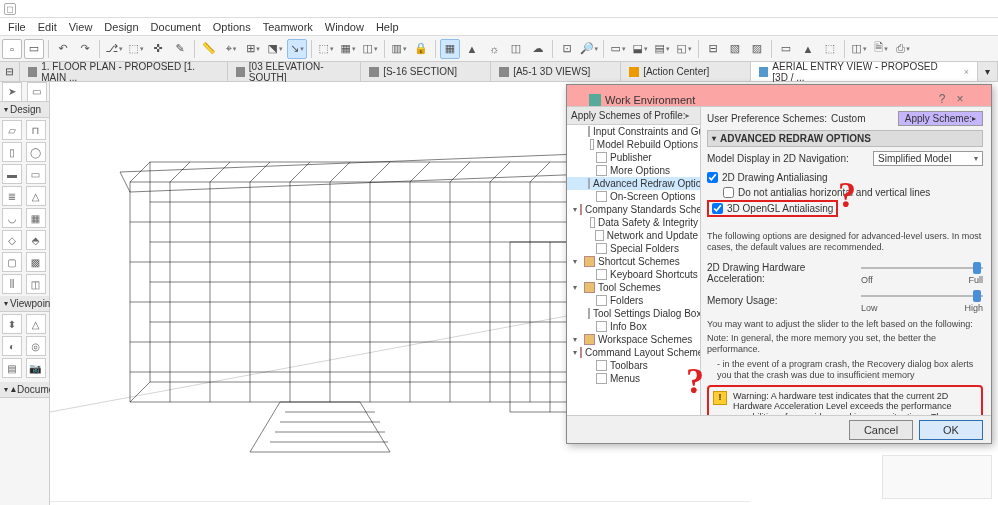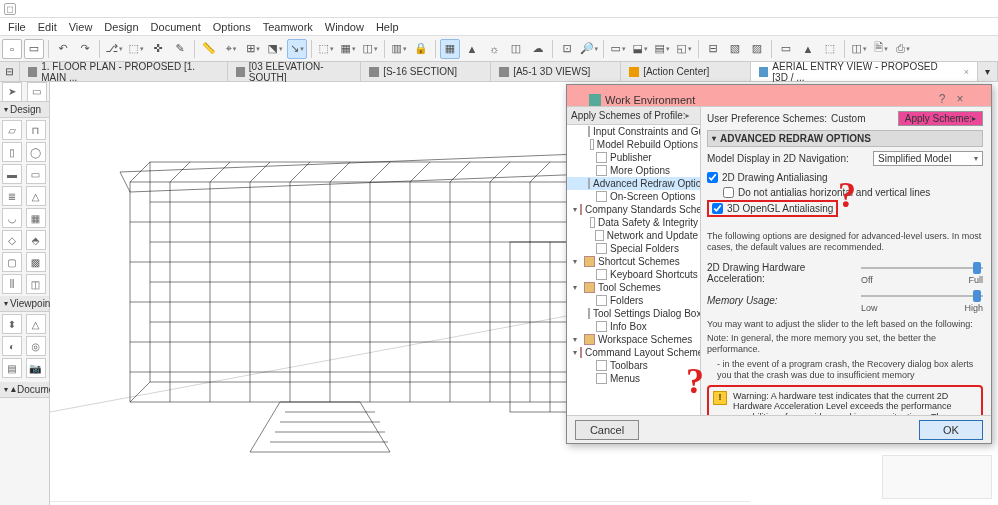--- a/index.html
+++ b/index.html
@@ -48,33 +48,33 @@
   .tnode .tico { width:11px; height:11px; background:#d4a857; border:1px solid #b88;}
   .tnode.sel { background:#cde8ff;}
   .tnode.ind1 { padding-left:18px;}
   .dlg-right { flex:1; padding:4px 8px 4px 6px; overflow:hidden; font-size:10px; display:flex; flex-direction:column;}
   .rrow { display:flex; align-items:center; margin-bottom:4px; gap:4px;}
   .rrow .lbl { flex:1;}
   .panel-hdr { background:#dcdcdc; padding:2px 4px; font-weight:bold; font-size:10px; display:flex; align-items:center; gap:4px; border:1px solid #bbb;}
   .panel-hdr::before { content:"▾"; font-size:8px;}
   .sel-box { border:1px solid #999; background:#fff; padding:1px 4px; font-size:10px; min-width:90px; display:flex; justify-content:space-between; align-items:center;}
   .sel-box::after { content:"▾"; font-size:8px; color:#666;}
-  .btn-sm { border:1px solid #999; background:#ec4899; padding:1px 6px; font-size:10px; display:flex; align-items:center;}
+  .btn-sm { border:1px solid #999; background:#c4b5fd; padding:1px 6px; font-size:10px; display:flex; align-items:center;}
   .btn-sm.dd::after { content:" ▸"; font-size:8px;}
   .chk { display:flex; align-items:center; gap:4px; margin:2px 0;}
   .chk input { width:11px; height:11px; margin:0;}
   .redbox { border:2px solid #e02020; border-radius:0; padding:1px 3px; display:inline-flex;}
   .slider { position:relative; height:14px; flex:1;}
   .slider .track { position:absolute; top:6px; left:0; right:0; height:2px; background:#bbb;}
   .slider .thumb { position:absolute; top:1px; width:8px; height:12px; background:#4a90d9; border-radius:2px;}
   .slabels { display:flex; justify-content:space-between; font-size:9px; color:#555;text-align:center;}
   .note { font-size:9px; color:#444; line-height:1.2; margin:2px 0;}
   .warnbox { border:2px solid #e02020; border-radius:4px; padding:4px; display:flex; gap:6px; font-size:9px; line-height:1.2; margin-top:2px;}
   .warnbox .wico { width:14px; height:14px; background:#fc3; border:1px solid #c90; display:flex; align-items:center; justify-content:center; font-size:9px; font-weight:bold; flex-shrink:0;}
-  .dlg-foot { height:28px; border-top:1px solid #ccc; display:flex; align-items:center; justify-content:space-between; gap:6px; padding:0 8px; background:#f0f0f0;}
+  .dlg-foot { height:28px; border-top:1px solid #ccc; display:flex; align-items:center; justify-content:flex-end; gap:6px; padding:0 8px; background:#f0f0f0;}
   .dlg-foot .btn { width:64px; height:20px; border:1px solid #888; background:#e8e8e8; font-size:11px; display:flex; align-items:center; justify-content:center;}
   .dlg-foot .btn.primary { border:1px solid #2a6fb5; background:#d7e9fb;}
   .qmark { position:absolute; color:#e02020; font-size:36px; font-weight:bold; font-family:Georgia,serif;}
   
   .floatbar { position:absolute; right:6px; bottom:6px; width:110px; height:44px; background:#f5f5f5; border:1px solid #ccc; opacity:0.5;}
 </style>
 </head>
 <body>
 
 <div class="titlebar">
@@ -450,21 +450,21 @@
               <div class="track"></div>
               <div class="thumb" style="right:2px;"></div>
             </div>
           <div class="slabels">
               <span>Off</span>
               <span>Full</span>
             </div>
         </div>
       </div>
       <div class="rrow">
-        <span style="width:150px;font-style:italic;">Memory Usage:</span>
+        <span style="width:150px;">Memory Usage:</span>
         <div style="flex:1">
           <div class="slider">
               <div class="track"></div>
               <div class="thumb" style="right:2px;"></div>
             </div>
           <div class="slabels">
               <span>Low</span>
               <span>High</span>
             </div>
         </div>

